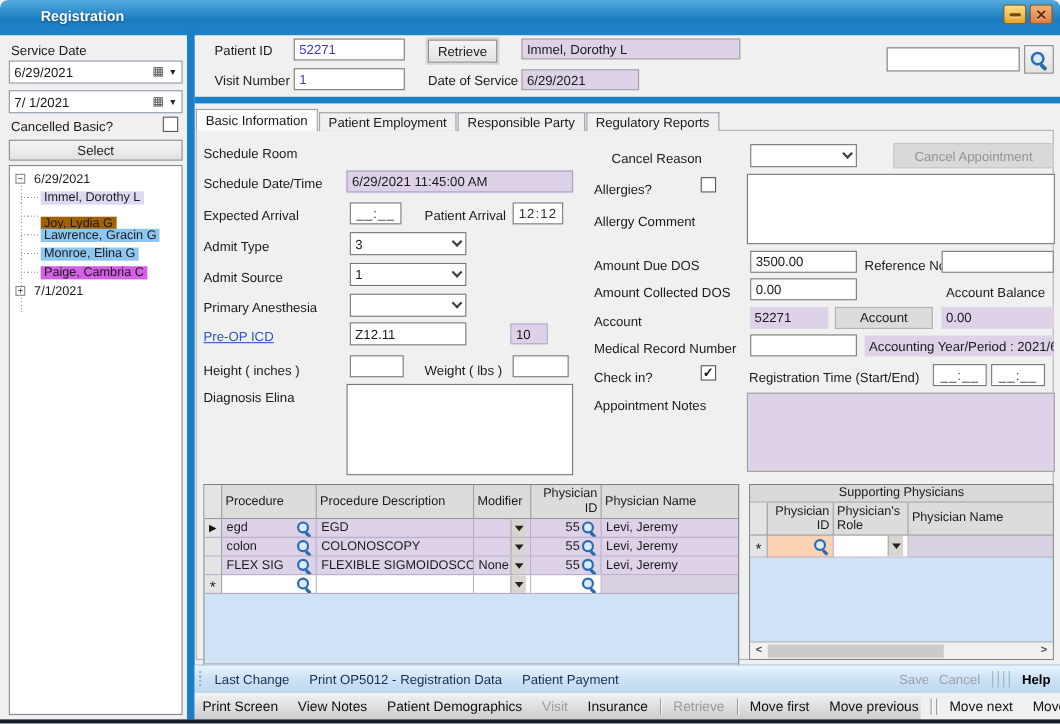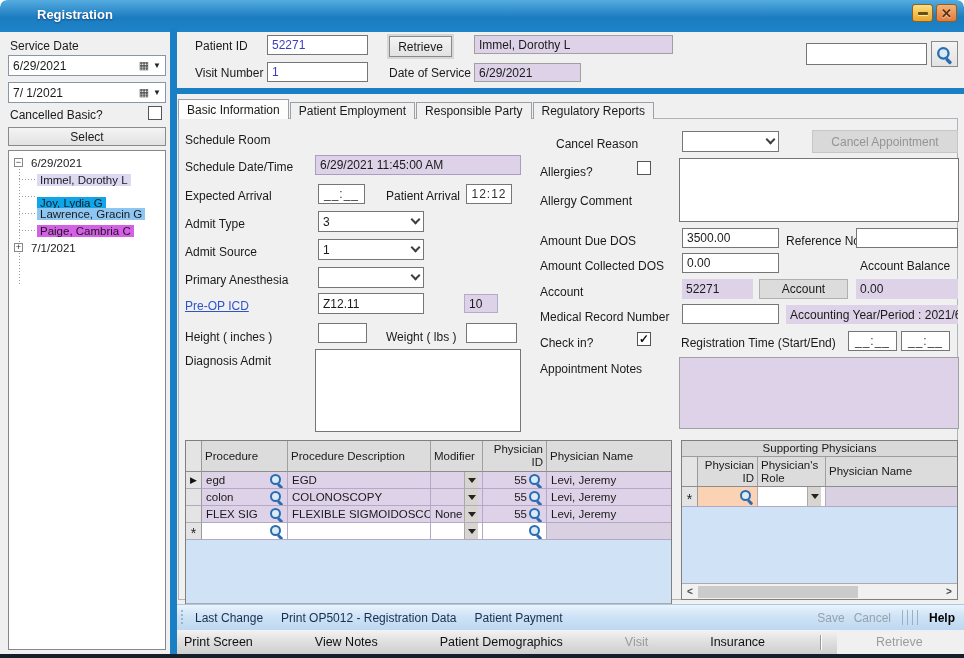--- a/index.html
+++ b/index.html
@@ -92,21 +92,21 @@
   .hscroll { height:16px; flex:none; background:#f1f1f1; border-top:1px solid #ababab; display:flex; align-items:center; }
   .sarr { width:16px; text-align:center; font-size:10px; font-weight:bold; color:#4d4d4d; flex:none; }
   .sthumb { height:12px; background:#cbcbcb; }
 
   
   .toolbar1 { position:absolute; left:177px; top:604px; width:787px; height:26px;
     background:linear-gradient(#eaf4fc,#cfe3f6 45%, #bdd8f0); border-top:1px solid #aac8e2;
     display:flex; align-items:center; color:#17304e; font-size:12px; }
   .toolbar2 { position:absolute; left:177px; top:630px; width:660px; height:24px;
     background:linear-gradient(#f3f3f3,#dddddd 55%, #cfcfcf); display:flex; align-items:center;
-    color:#101010; font-size:12.5px;gap:44px; }
+    color:#101010; font-size:12.5px; }
   .titem { padding:0 9px; white-space:nowrap; }
   .titem.dim { color:#97a2ad; }
   .titem.dis { color:#9b9b9b; }
   .titem.bold { font-weight:bold; color:#000; }
   .grip { width:2px; height:16px; margin:0 3px 0 4px;
     background:repeating-linear-gradient(to bottom,#9ab5cc 0 2px,transparent 2px 4px); flex:none; }
   .vsep { width:1px; height:15px; background:#9ab0c4; margin:0 2px; flex:none; }
   .vsep.gray { background:#9a9a9a; box-shadow:1px 0 0 #fff; }
   .spacer { margin-left:auto; }
 
@@ -153,24 +153,27 @@
   <div class="tree">
     <div class="vline"></div>
     <div class="trow">
       <span class="pm">−</span>
       <span class="tlabel">6/29/2021</span>
     </div>
     <div class="trow child">
       <span class="tlabel" style="background-color: rgb(222, 217, 243);">Immel, Dorothy L</span>
     </div>
     <div class="trow child">
-      <span class="tlabel" style="background-color: #0ea5e9; margin-top: 12px;">Joy, Lydia G</span>
+      <span class="tlabel" style="background-color: #a16207; margin-top: 12px;">Joy, Lydia G</span>
     </div>
     <div class="trow child">
       <span class="tlabel" style="background-color: rgb(142, 198, 242);">Lawrence, Gracin G</span>
+    </div>
+    <div class="trow child">
+      <span class="tlabel" style="background-color: rgb(142, 198, 242);">Monroe, Elina G</span>
     </div>
     <div class="trow child">
       <span class="tlabel" style="background-color: rgb(213, 95, 230);">Paige, Cambria C</span>
     </div>
     <div class="trow">
       <span class="pm">+</span>
       <span class="tlabel">7/1/2021</span>
     </div>
   </div>
 
@@ -227,21 +230,21 @@
 
   <div class="lbl link" style="left:185px;top:299px;">Pre-OP ICD</div>
   <div class="inp" style="left:318px;top:293px;width:106px;height:21px;">Z12.11</div>
   <div class="inp ro" style="left:464px;top:294px;width:34px;height:19px;border-color:#b5abc8;">10</div>
 
   <div class="lbl" style="left:185px;top:330px;">Height ( inches )</div>
   <div class="inp" style="left:318px;top:323px;width:49px;height:20px;"></div>
   <div class="lbl" style="left:386px;top:330px;">Weight ( lbs )</div>
   <div class="inp" style="left:466px;top:323px;width:51px;height:20px;"></div>
 
-  <div class="lbl" style="left:185px;top:354px;">Diagnosis Admit</div>
+  <div class="lbl" style="left:185px;top:354px;">Diagnosis Elina</div>
   <div class="inp" style="left:315px;top:349px;width:206px;height:83px;align-items:flex-start;"></div>
 
   <div class="lbl" style="left:556px;top:137px;">Cancel Reason</div>
   <div class="inp selbox" style="left:682px;top:131px;width:97px;height:21px;">
     <span></span>
       <span class="chev"></span>
   </div>
   <div class="btn disabled" style="left:812px;top:130px;width:146px;height:23px;">Cancel Appointment</div>
 
   <div class="lbl" style="left:540px;top:165px;">Allergies?</div>

